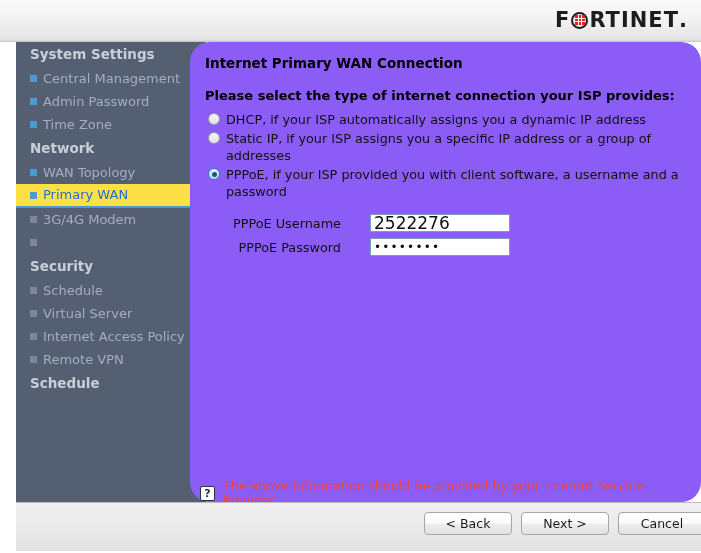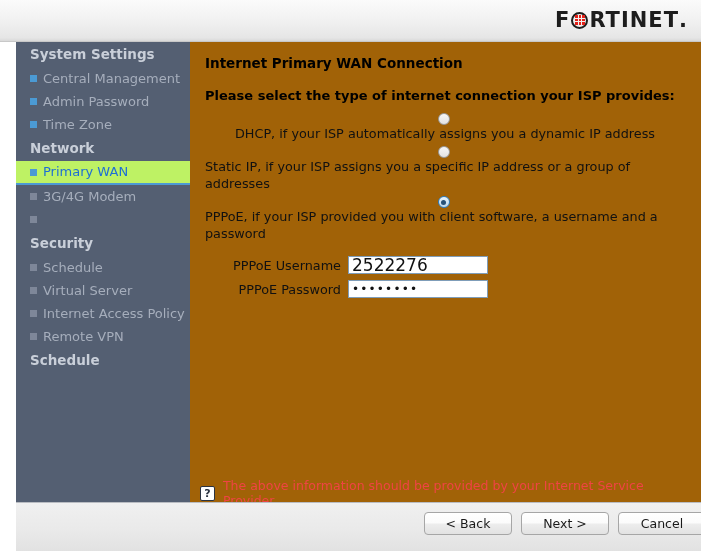--- a/index.html
+++ b/index.html
@@ -114,39 +114,40 @@
     top: 8px;
     width: 7px;
     height: 7px;
     background: #4b9ad4;
     display: block;
   }
   .nav-item.dim .bullet {
     background: #7e8799;
   }
   .nav-item.selected {
-    background: #bef264;
+    background: #fde047;
     color: #1f6fd4;
     width: 196px;
     border-bottom: 2px solid #4b9ad4;
     height: 24px;
     line-height: 22px;
   }
   .nav-item.selected .bullet {
     background: #4b9ad4;
   }
 
   
   #main {
     position: absolute;
     left: 190px; top: 42px;
     width: 511px;
     height: 460px;
-    background: #a16207;
-    box-sizing: border-box;
+    background: #8b5cf6;
+    box-sizing: border-box;
+    border-radius: 20px;
   }
   #content-inner {
     padding: 13px 16px 0 15px;
   }
   h1.page-title {
     font-size: 13.5px;
     font-weight: bold;
     color: #000000;
     margin: 0 0 17px 0;
     line-height: 16px;
@@ -155,26 +156,25 @@
     font-size: 13px;
     font-weight: bold;
     color: #000000;
     margin: 0 0 7px 0;
     line-height: 16px;
   }
 
   
   .radio-row {
     display: flex;
-    align-items: center;
+    align-items: flex-start;
     margin-bottom: 2px;
     font-size: 12.8px;
     color: #111111;
     line-height: 17px;
-    flex-direction: column;
   }
   .radio {
     flex: 0 0 auto;
     width: 12px;
     height: 12px;
     border-radius: 50%;
     border: 1px solid #9a9a9a;
     background: linear-gradient(to bottom, #f7f7f7, #e2e2e2);
     margin: 2px 6px 0 3px;
     box-sizing: border-box;
@@ -196,20 +196,21 @@
 
   
   .form-block {
     margin-top: 14px;
     padding-left: 21px;
   }
   .form-row {
     display: flex;
     align-items: center;
     margin-bottom: 6px;
+    gap: 22px;
   }
   .form-label {
     width: 115px;
     text-align: right;
     font-size: 12.8px;
     color: #111111;
     padding-right: 7px;
     line-height: 17px;
   }
   .form-input {
@@ -334,20 +335,24 @@
         </div>
         <div class="nav-item">
           <span class="bullet"></span>
           <span>Admin Password</span>
         </div>
         <div class="nav-item">
           <span class="bullet"></span>
           <span>Time Zone</span>
         </div>
         <div class="nav-group">Network</div>
+        <div class="nav-item">
+          <span class="bullet"></span>
+          <span>WAN Topology</span>
+        </div>
         <div class="nav-item selected">
           <span class="bullet"></span>
           <span>Primary WAN</span>
         </div>
         <div class="nav-item dim">
           <span class="bullet"></span>
           <span>3G/4G Modem</span>
         </div>
         <div class="nav-item dim">
           <span class="bullet"></span>

